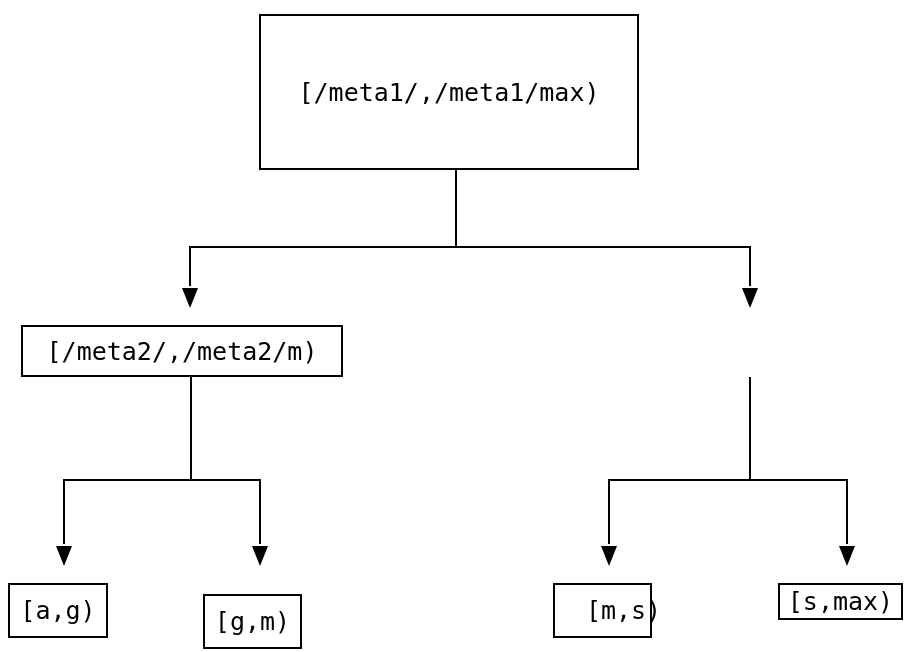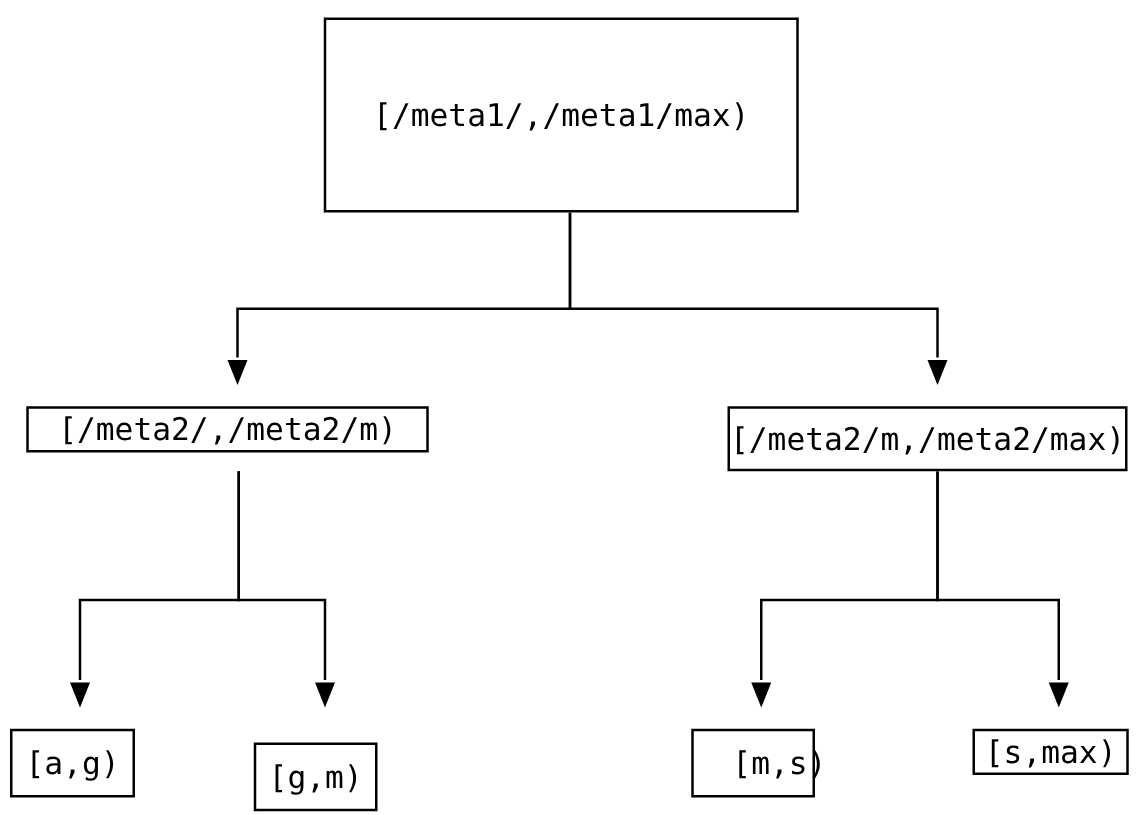--- a/index.html
+++ b/index.html
@@ -28,21 +28,21 @@
     border: 2px solid #000000;
     background: #ffffff;
     display: flex;
     align-items: center;
     justify-content: center;
     font-size: 25px;
     color: #000000;
     white-space: nowrap;
   }
   .node-root      { left: 259px; top: 14px;  width: 380px; height: 156px; }
-  .node-left      { left: 21px;  top: 325px; width: 322px; height: 37px; }
+  .node-left      { left: 21px;  top: 325px; width: 322px; height: 52px; }
   .node-right     { left: 582px; top: 325px; width: 320px; height: 52px; }
   .node-leaf-ag   { left: 8px;   top: 583px; width: 100px; height: 55px; }
   .node-leaf-gm   { left: 203px; top: 594px; width: 99px;  height: 55px; }
   .node-leaf-ms   { left: 553px; top: 583px; width: 99px;  height: 55px; padding-left: 42px; }
   .node-leaf-smax { left: 778px; top: 583px; width: 125px; height: 37px; }
 </style>
 </head>
 <body>
 
 <div class="canvas">
@@ -65,21 +65,20 @@
     <polygon points="601,546 617,546 609,566" fill="#000000"></polygon>
 
     <polyline points="750,377 750,480 847,480 847,544" fill="none" stroke="#000000" stroke-width="2"></polyline>
     <polygon points="839,546 855,546 847,566" fill="#000000"></polygon>
   </svg>
 
   <div class="node node-root">[/meta1/,/meta1/max)</div>
 
   <div class="node node-left">[/meta2/,/meta2/m)</div>
 
-  <div class="node node-right">[/meta2/m,/meta2/max)</div>
 
   <div class="node node-leaf-ag">[a,g)</div>
 
   <div class="node node-leaf-gm">[g,m)</div>
 
   <div class="node node-leaf-ms">[m,s)</div>
 
   <div class="node node-leaf-smax">[s,max)</div>
 
 </div>

